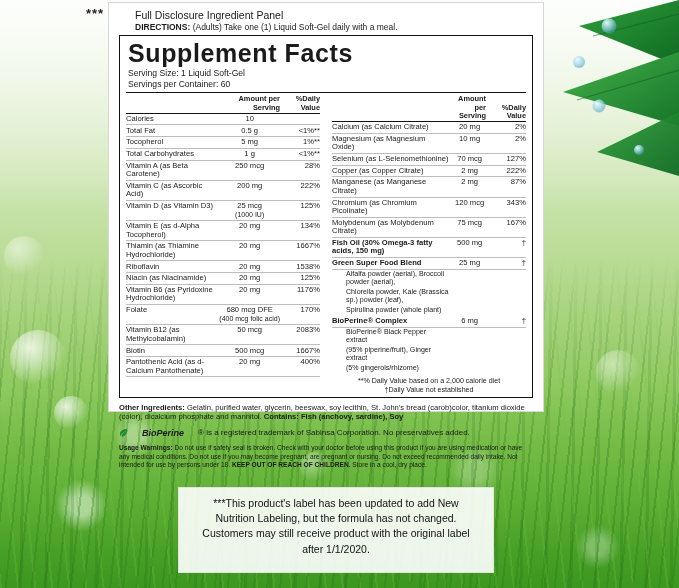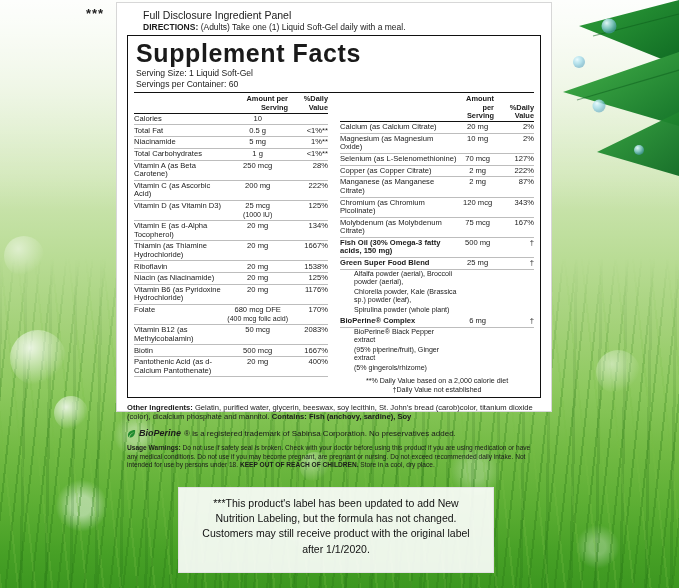--- a/index.html
+++ b/index.html
@@ -77,21 +77,20 @@
     position: absolute;
     left: 108px;
     top: 2px;
     width: 436px;
     height: 410px;
     background: #ffffff;
     border: 1px solid #d7d7d7;
     box-sizing: border-box;
     padding: 4px 10px 6px 10px;
     color: #1a1a1a;
-    margin-left: 8px;
   }
   .fd-title {
     font-size: 10.5px;
     margin: 2px 0 1px 16px;
   }
   .fd-directions {
     font-size: 8.5px;
     margin: 0 0 3px 16px;
   }
   .fd-directions b { font-weight: bold; }
@@ -179,22 +178,22 @@
 
   .other-ing {
     font-size: 7.6px;
     line-height: 1.28;
     margin-top: 5px;
   }
   .bioperine-line {
     font-size: 8px;
     margin-top: 6px;
     display: flex;
-    align-items: center;
-    gap: 3px;
+    align-items: flex-start;
+    gap: 14px;
   }
   .bp-logo {
     font-style: italic;
     font-weight: bold;
     font-size: 9px;
   }
   .bp-leaf {
     display: inline-block;
     width: 9px; height: 9px;
   }
@@ -294,21 +293,21 @@
                 <td class="name"><span>Calories</span></td>
                 <td class="amt">10</td>
                 <td class="dv"></td>
               </tr>
               <tr>
                 <td class="name"><span>Total Fat</span></td>
                 <td class="amt">0.5 g</td>
                 <td class="dv">&lt;1%**</td>
               </tr>
               <tr>
-                <td class="name"><span>Niacinamide</span></td>
+                <td class="name"><span>Tocopherol</span></td>
                 <td class="amt">5 mg</td>
                 <td class="dv">1%**</td>
               </tr>
               <tr>
                 <td class="name"><span>Total Carbohydrates</span></td>
                 <td class="amt">1 g</td>
                 <td class="dv">&lt;1%**</td>
               </tr>
               <tr>
                 <td class="name"><span>Vitamin A (as Beta Carotene)</span></td>

